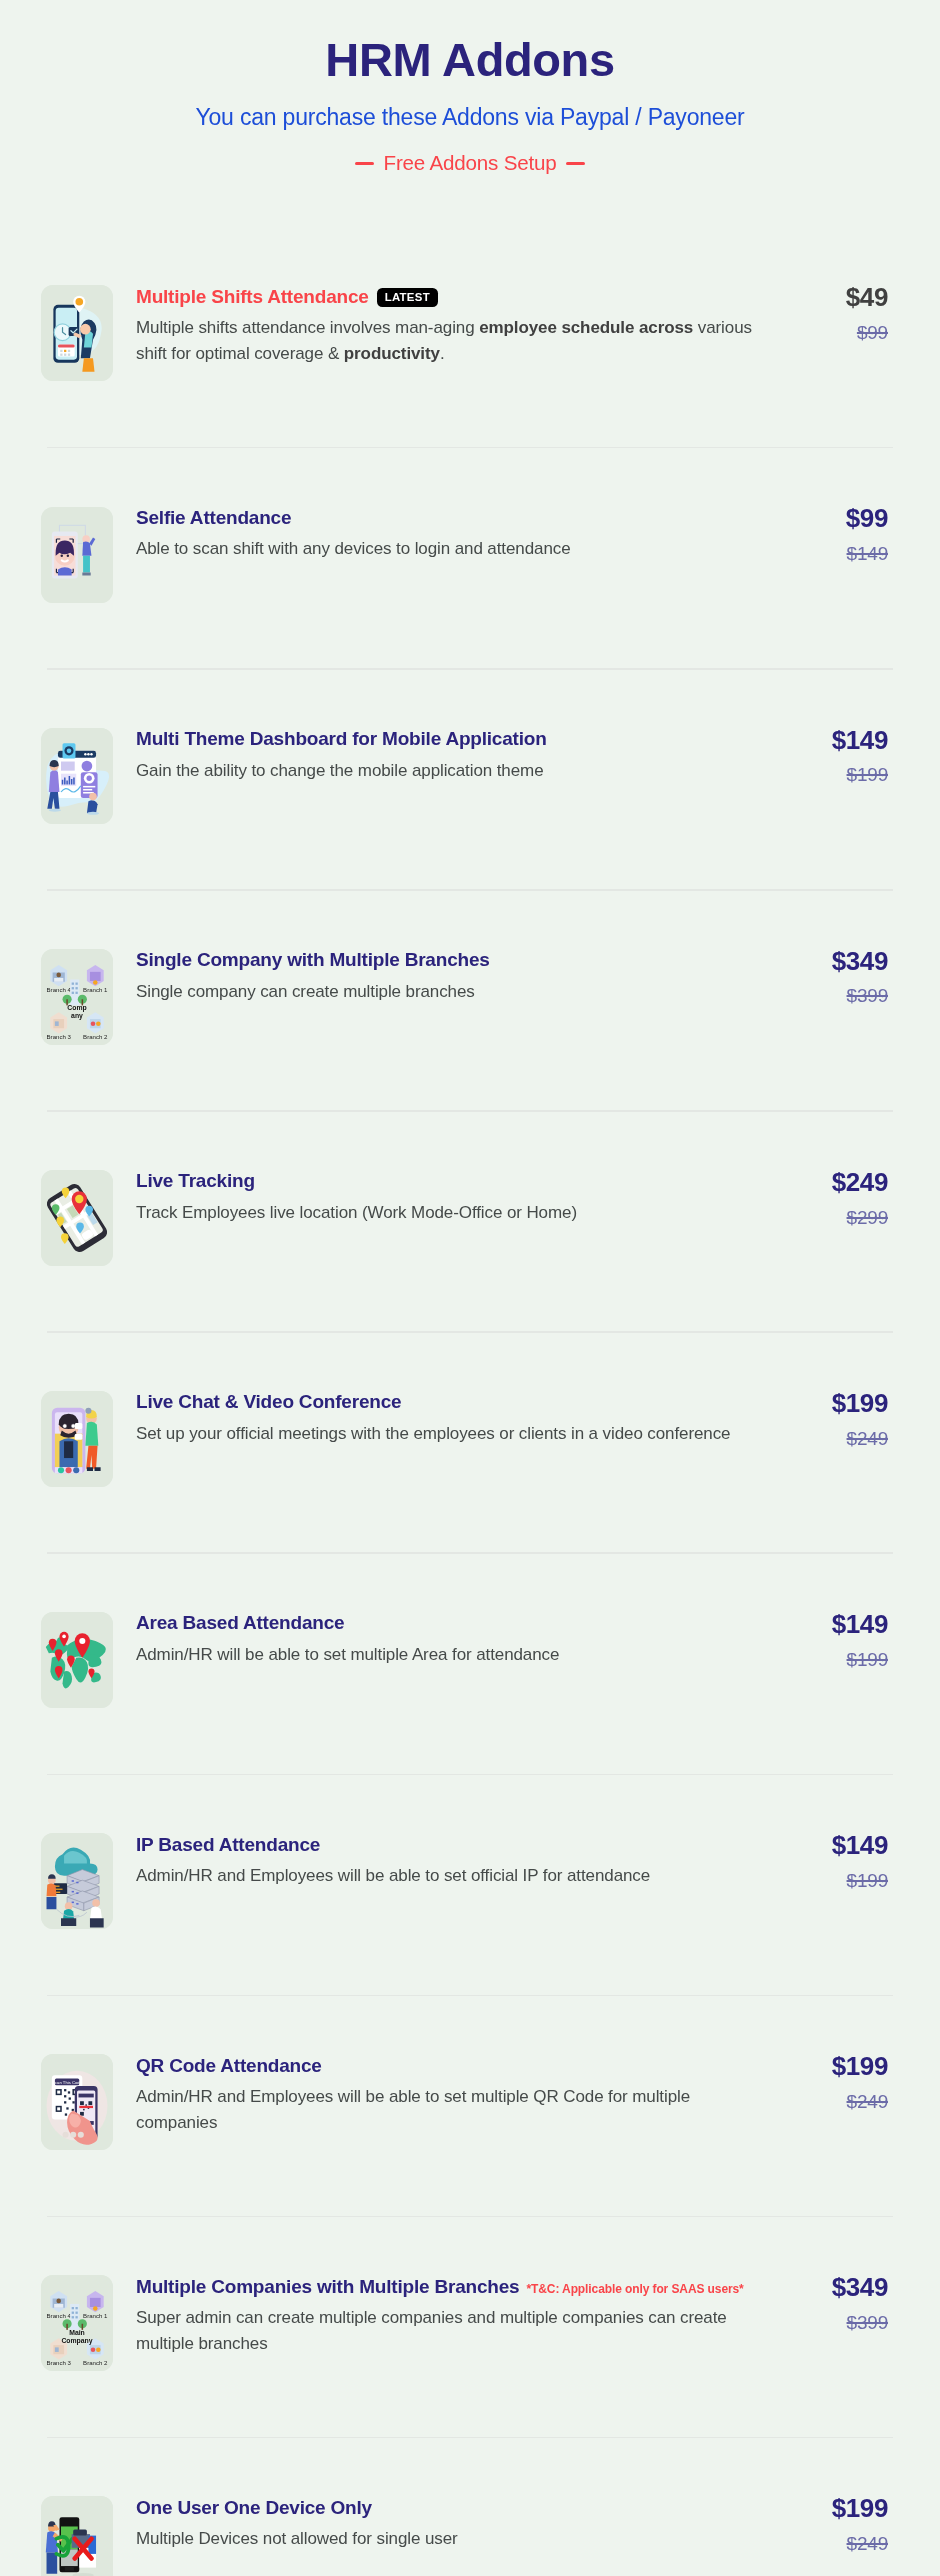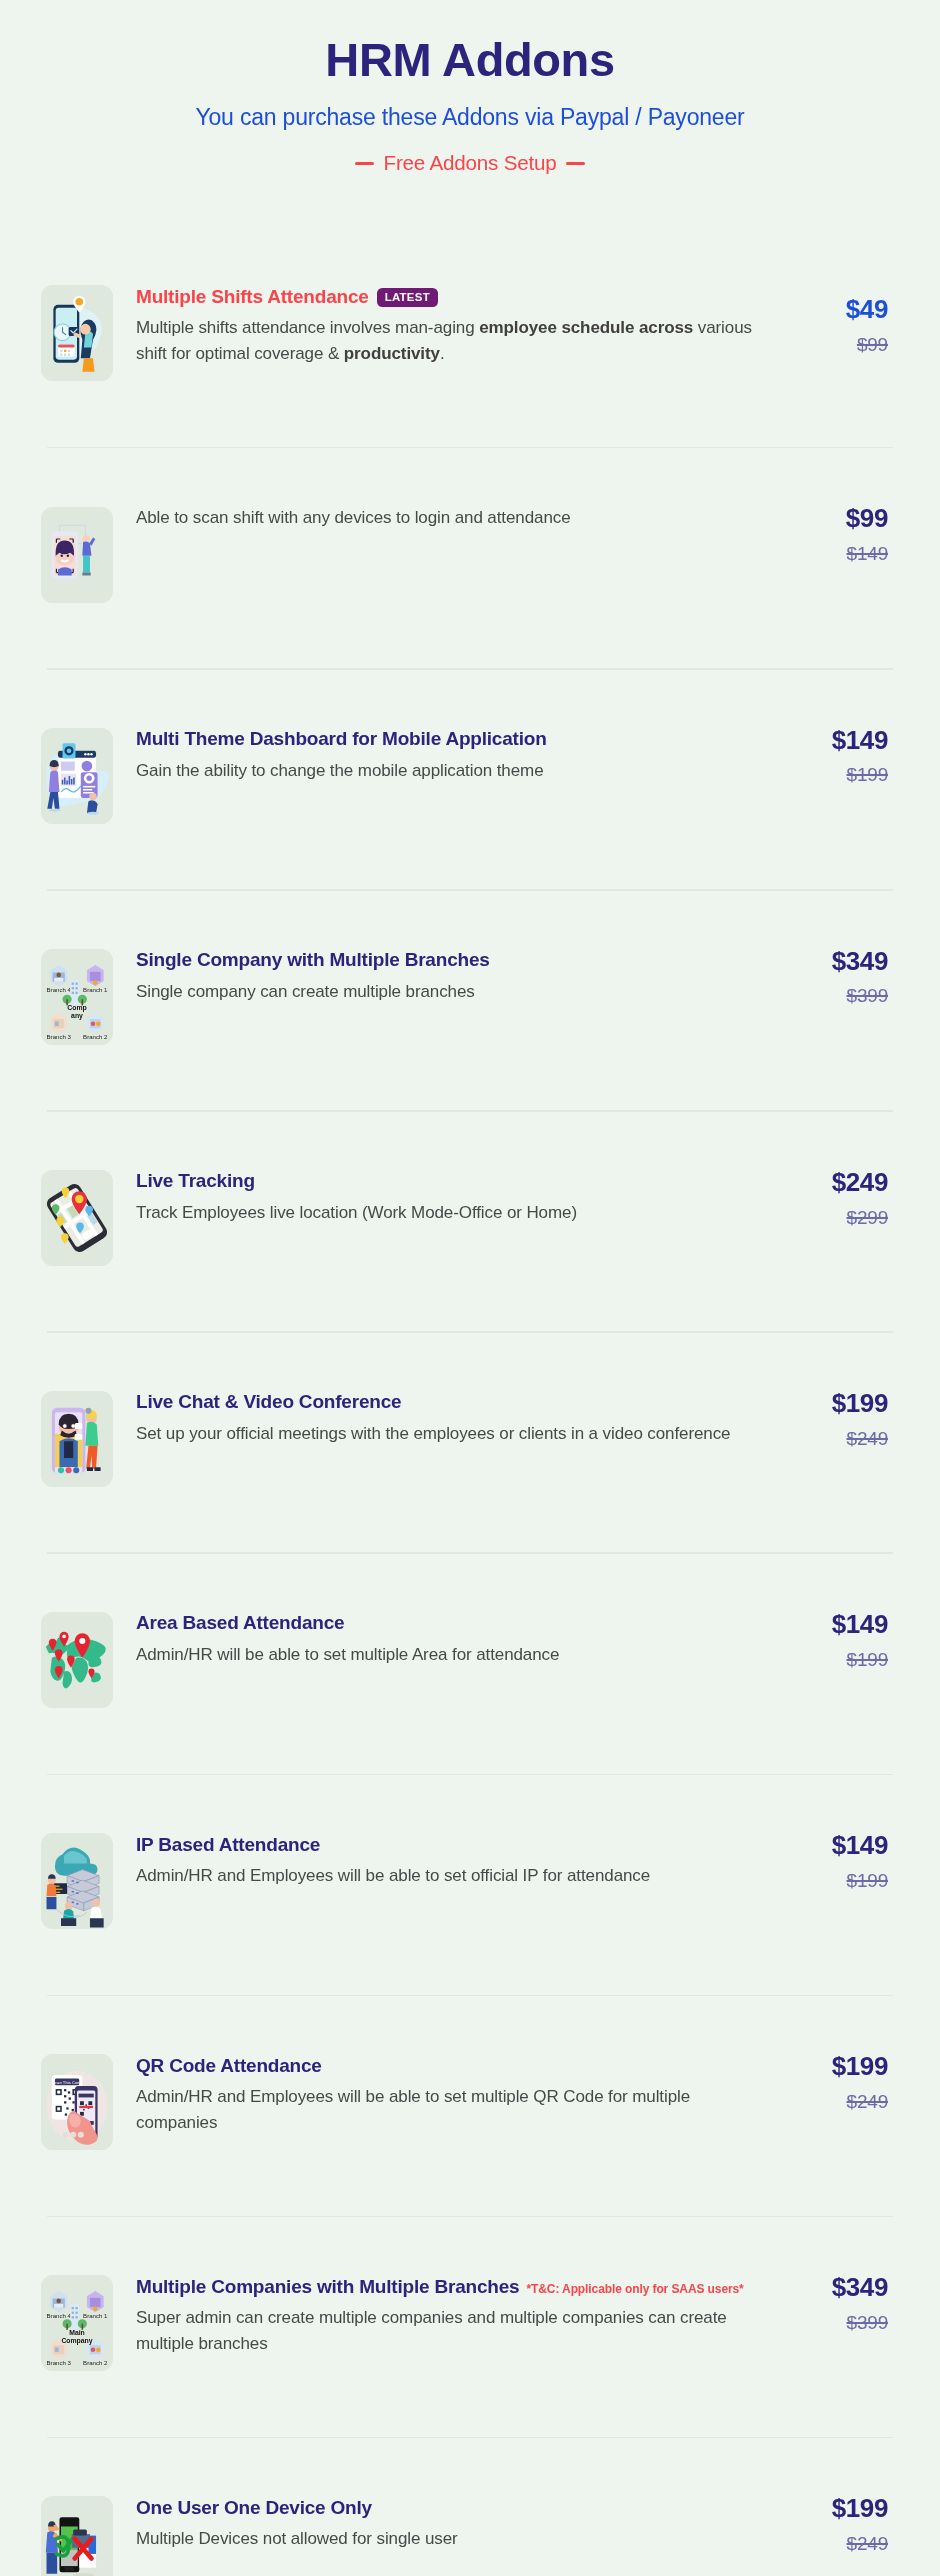--- a/index.html
+++ b/index.html
@@ -111,21 +111,21 @@
     line-height: 1.34;
     letter-spacing: -0.2px;
     margin-bottom: 6.1px;
   }
 
   .addon-title.highlight { color: #f94449; }
 
   .badge {
     display: inline-block;
     vertical-align: 2.3px;
-    background: #701a75;
+    background: #000000;
     color: #ffffff;
     font-size: 11.4px;
     font-weight: bold;
     letter-spacing: 0.3px;
     padding: 3.1px 7.6px 3.8px;
     border-radius: 5.3px;
     margin-left: 8.4px;
     line-height: 1;
   }
 
@@ -158,21 +158,21 @@
 
   .price-now {
     font-size: 26px;
     font-weight: bold;
     color: #2b237c;
     line-height: 1.18;
     letter-spacing: -0.4px;
     display: block;
   }
 
-  .price-now.highlight { color: #1d4ed8; margin-top: 12px; }
+  .price-now.highlight { color: #404040; }
 
   .price-was {
     font-size: 19px;
     color: #6b6ba8;
     font-weight: 400;
     text-decoration: line-through;
     text-decoration-thickness: 1.5px;
     display: block;
     margin-top: 9.2px;
     letter-spacing: -0.2px;
@@ -247,20 +247,21 @@
       <path d="M27 70q4 3 8 0" stroke="#fff" stroke-width="2.6" fill="none" stroke-linecap="round"></path>
       <path d="M22 82q9-6 18 0v8H22z" fill="#5b6ad4"></path>
       <circle cx="59" cy="42" r="5" fill="#f7cfc4"></circle>
       <path d="M55 46q6-2 9 2l2 16h-12z" fill="#5b6ad4"></path>
       <path d="M63 48l5-8 3 2-5 9z" fill="#5b6ad4"></path>
       <rect x="55" y="64" width="9" height="22" fill="#44c3c8"></rect>
       <path d="M54 86h11v4H54z" fill="#6a7a96"></path>
     </svg>
         </div>
     <div class="addon-text">
+      <div class="addon-title"><span>Selfie Attendance</span></div>
       <div class="addon-desc"><span>Able to scan shift with any devices to login and attendance</span></div>
     </div>
     <div class="addon-price">
       <span class="price-now">$99</span>
       <span class="price-was">$149</span>
     </div>
     <div class="divider"></div>
   </div>
   <div class="addon-row" style="padding-top: 55px; padding-bottom: 67px; min-height: 96px;">
     <div class="thumb">

